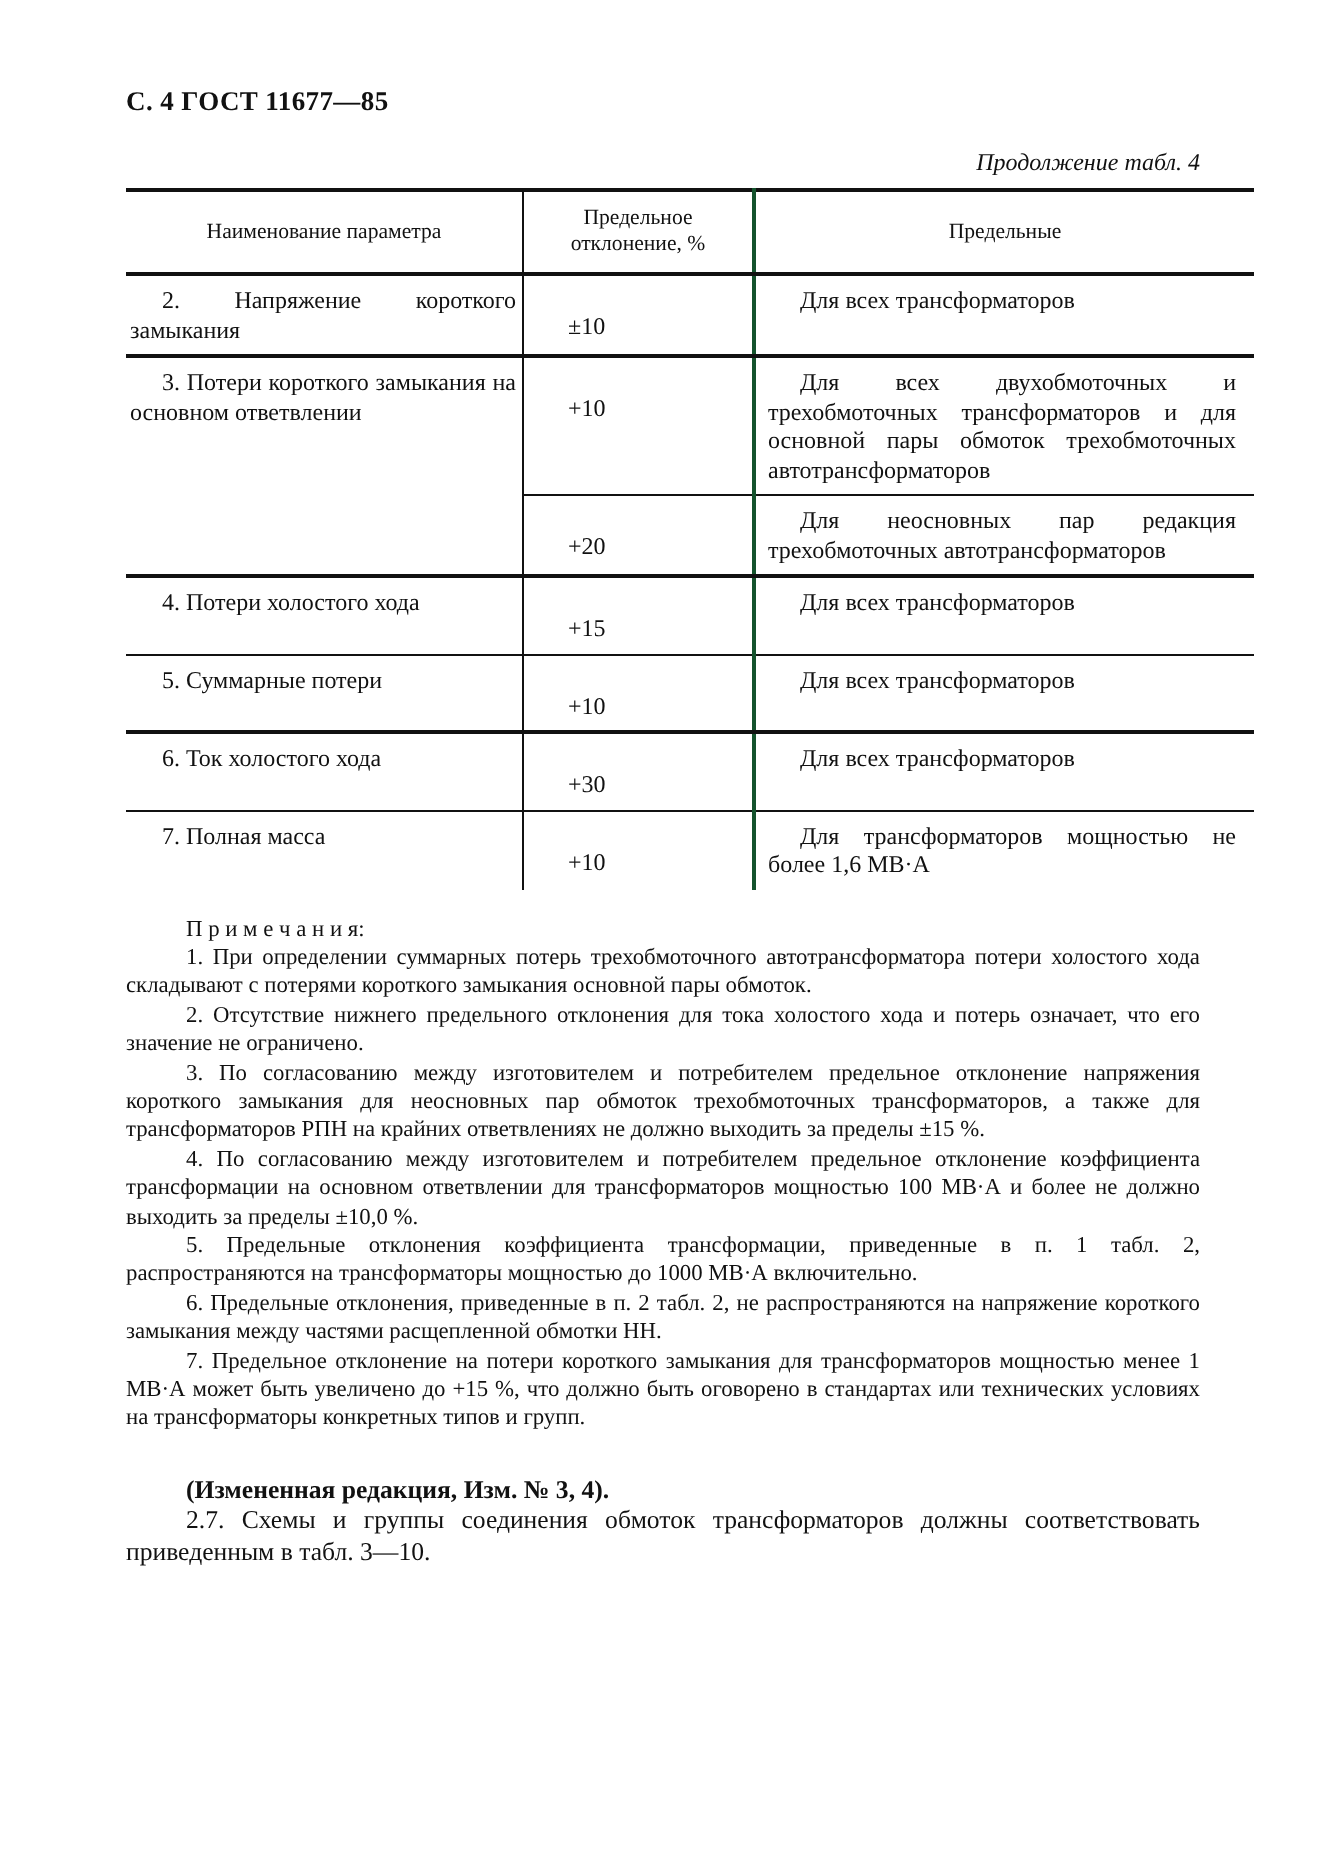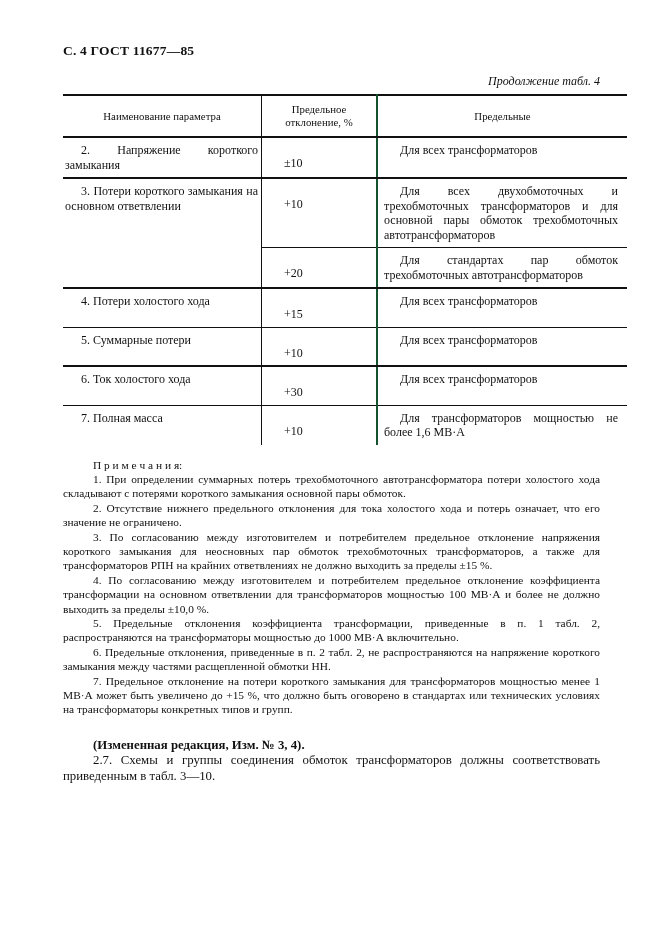--- a/index.html
+++ b/index.html
@@ -133,21 +133,21 @@
             </td>
           <td class="c2 bb1 val">+10</td>
           <td class="c3 bb1">
               <p>Для всех двухобмоточных и трехобмоточных трансформаторов и для основной пары обмоток трехобмоточных автотрансформаторов</p>
             </td>
         </tr>
 
         <tr>
           <td class="c2 bb2 val">+20</td>
           <td class="c3 bb2">
-              <p>Для стандартах пар обмоток трехобмоточных автотрансформаторов</p>
+              <p>Для неосновных пар редакция трехобмоточных автотрансформаторов</p>
             </td>
         </tr>
 
         <tr>
           <td class="c1 bb1">
               <p>4. Потери холостого хода</p>
             </td>
           <td class="c2 bb1 val">+15</td>
           <td class="c3 bb1">
               <p>Для всех трансформаторов</p>

